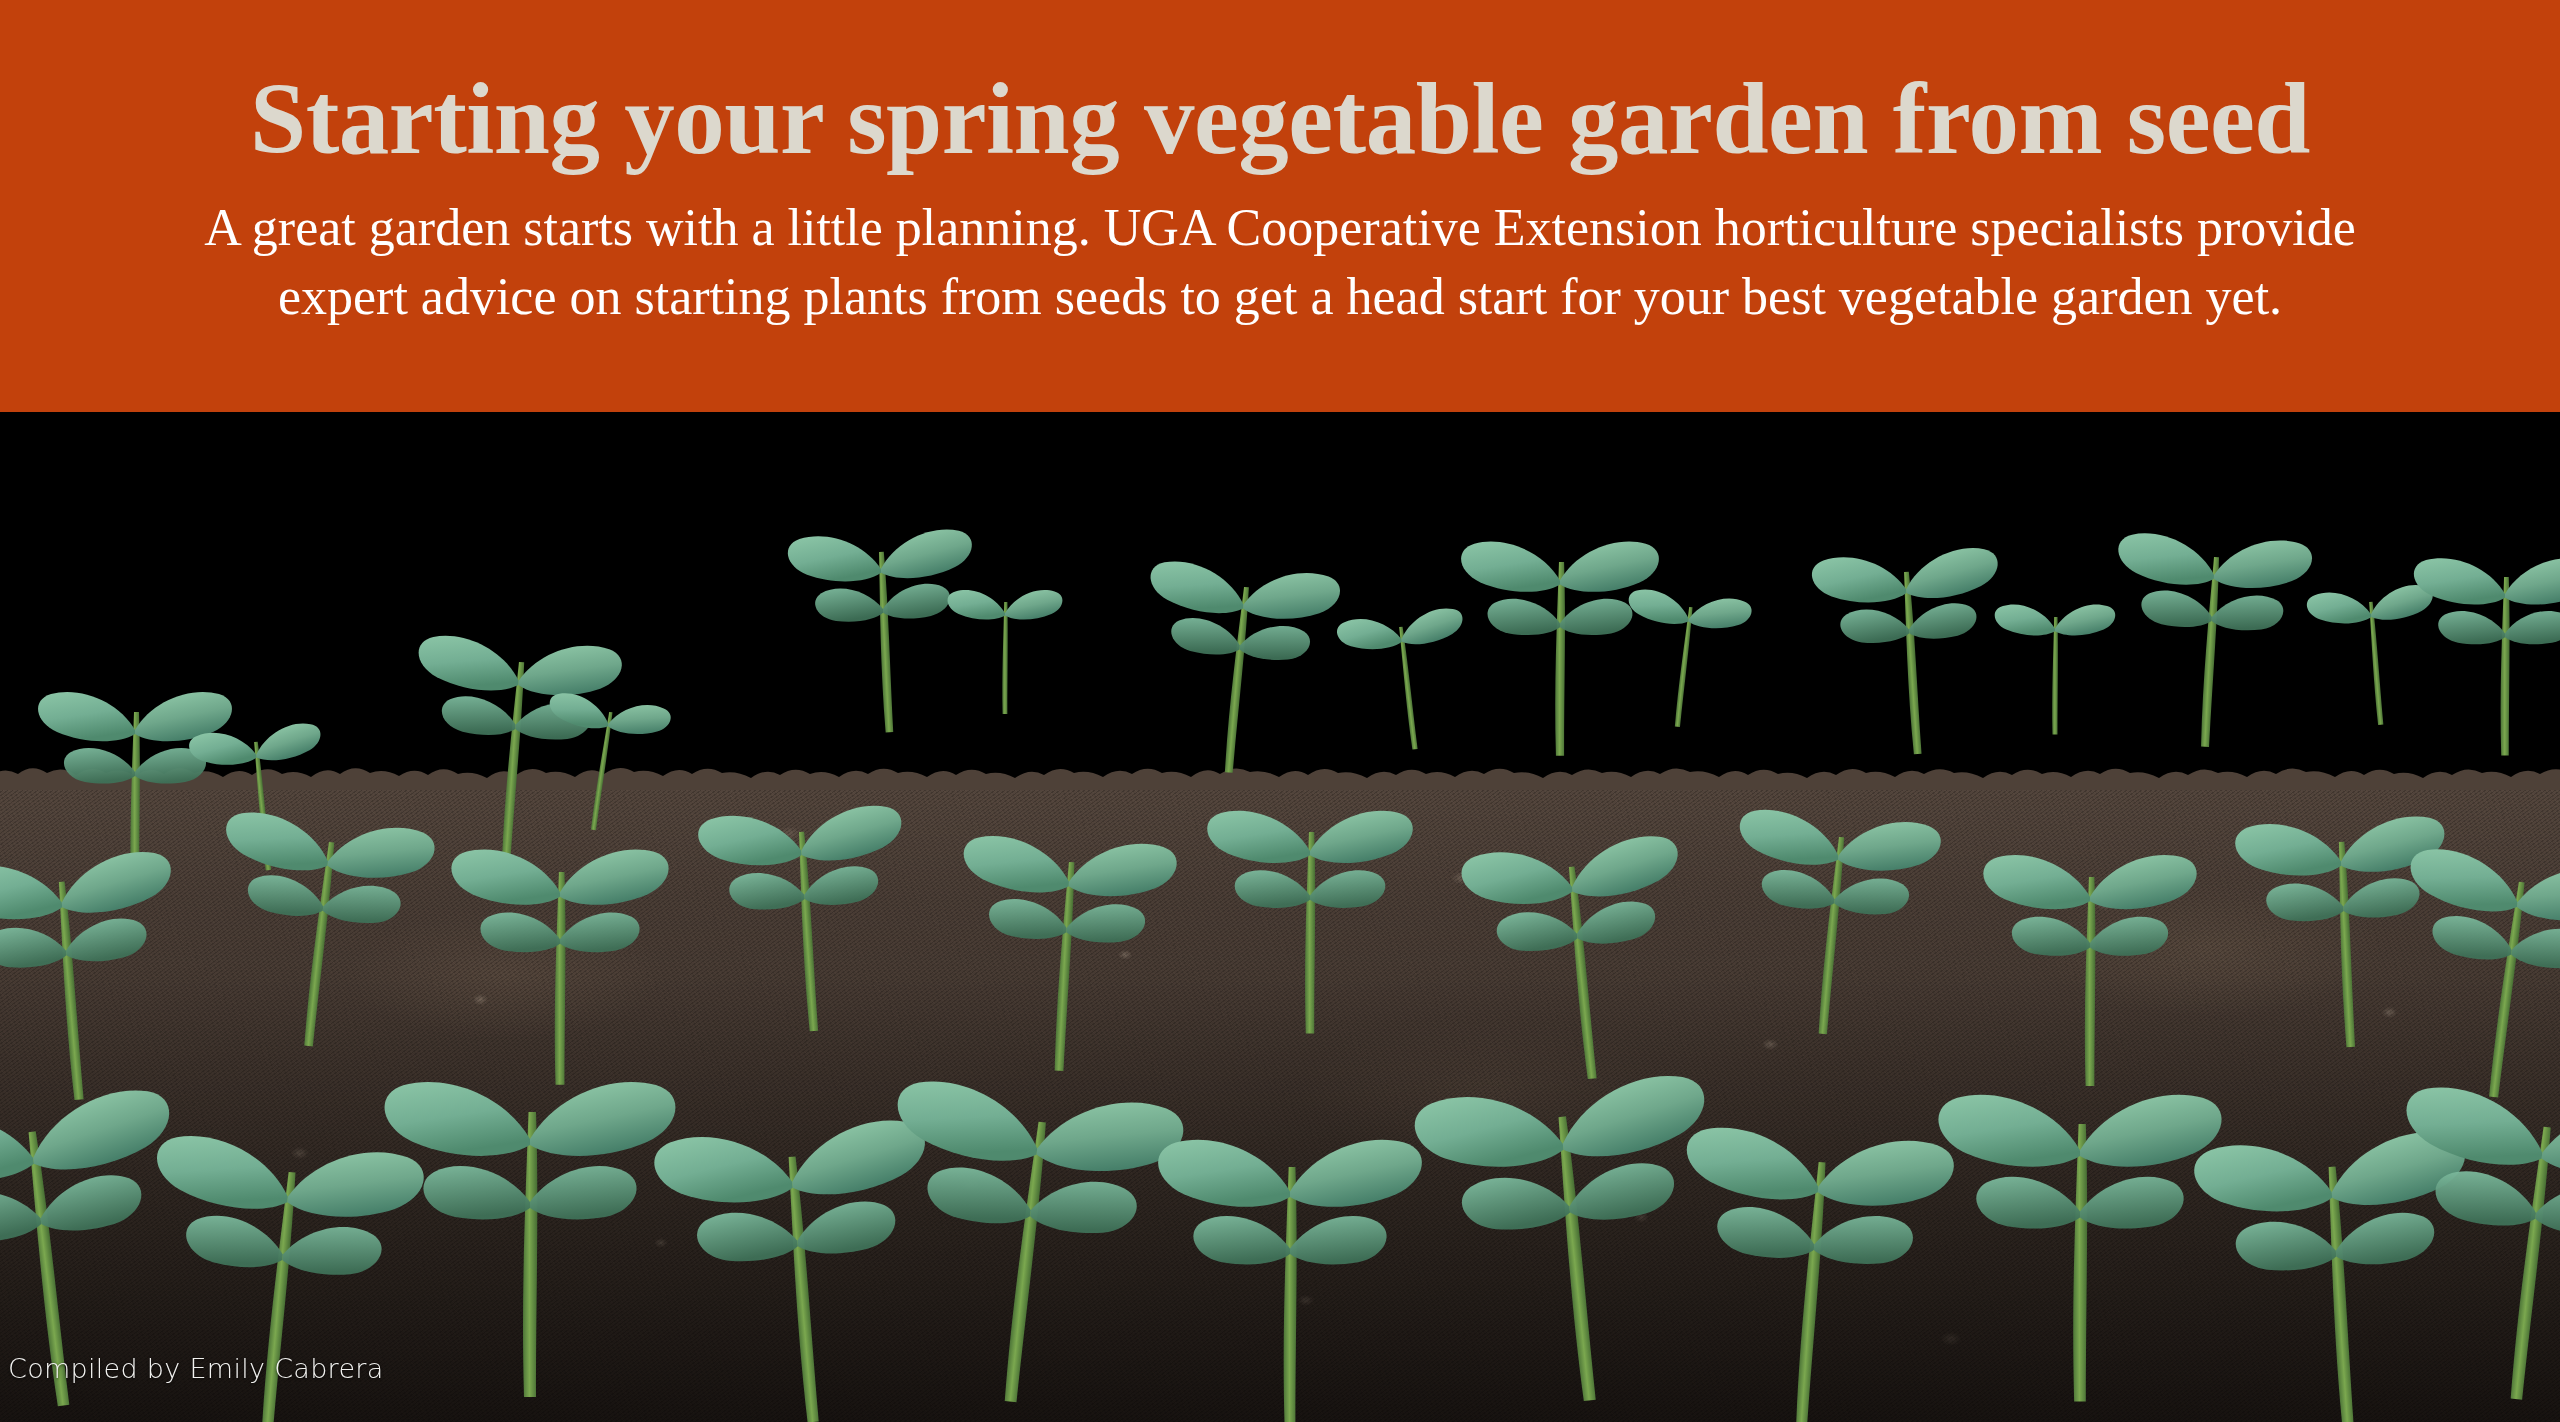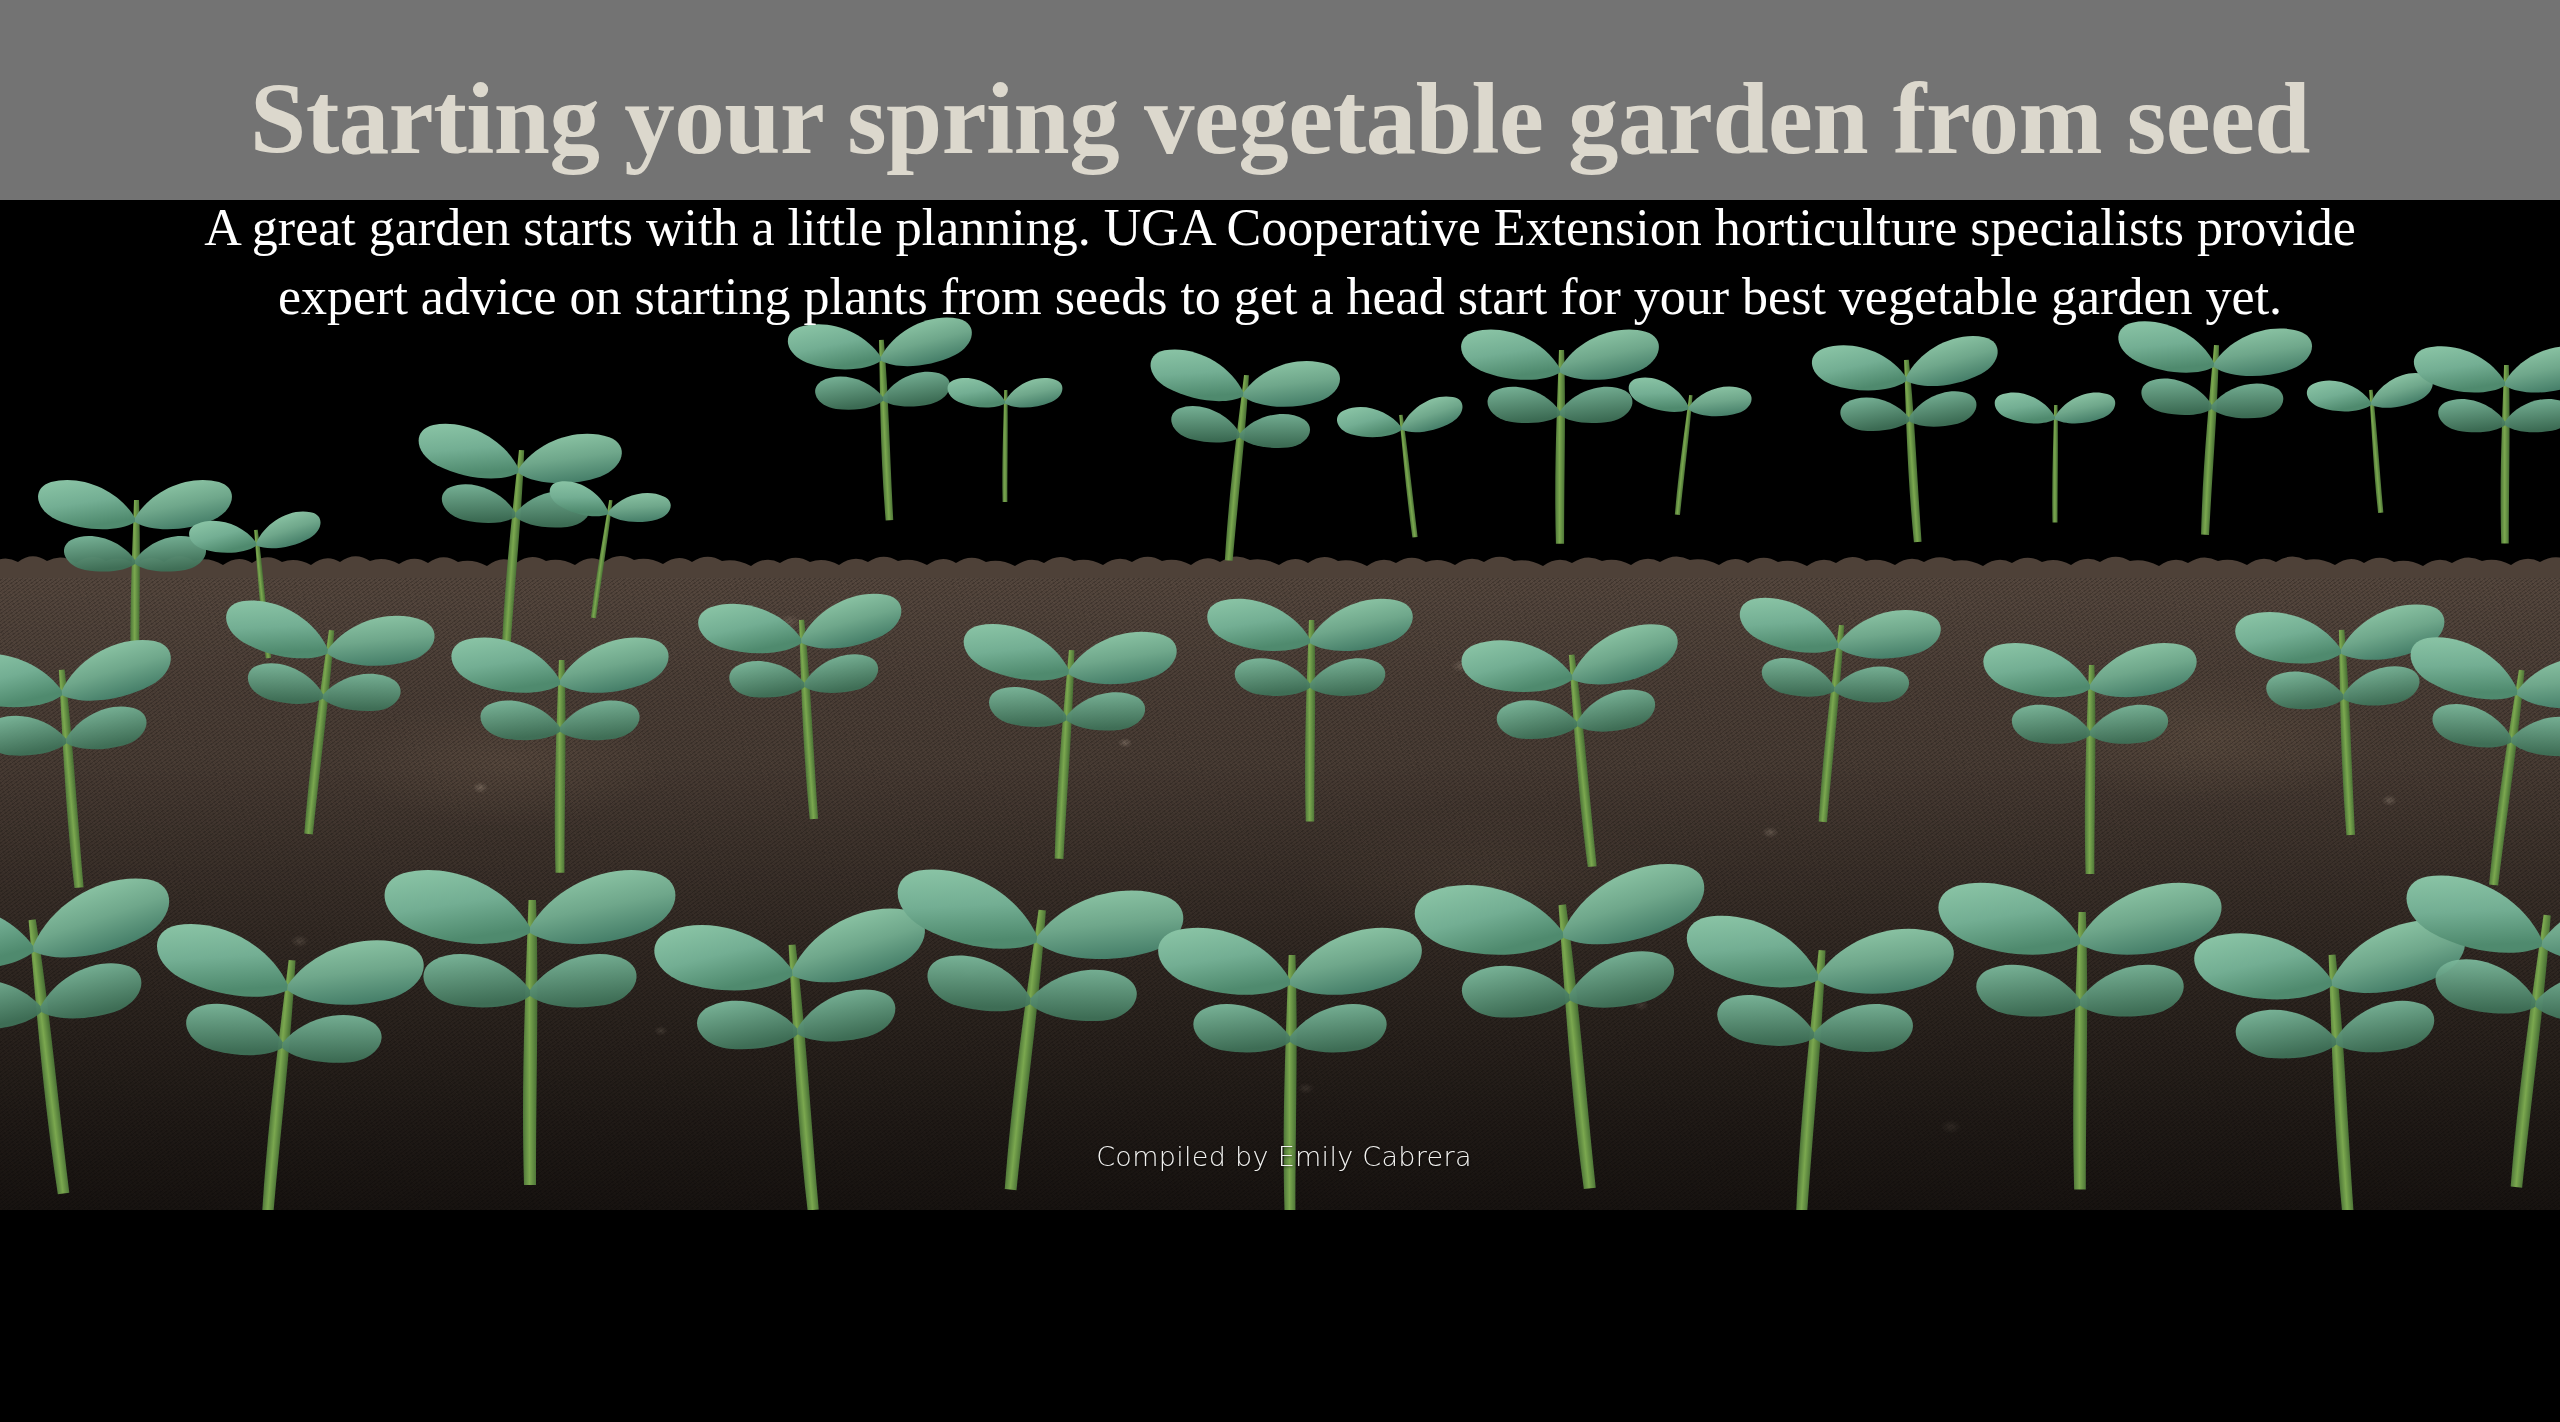--- a/index.html
+++ b/index.html
@@ -6,22 +6,22 @@
   * { margin:0; padding:0; box-sizing:border-box; }
 
   html, body {
     width:2560px; height:1422px;
     background:#000000;
     overflow:hidden;
   }
 
   .hero {
     position:relative;
-    width:2560px; height:1210px;
-    background:#737373;
+    width:2560px; height:1422px;
+    background:#c2410c;
     overflow:hidden;
   }
 
   
   .text-block {
     position:absolute;
     top:0; left:0;
     width:2560px;
     padding-top:62px;
     text-align:center;
@@ -115,21 +115,20 @@
   }
 
   
   .plants { position:absolute; inset:0; z-index:20; pointer-events:none; }
 
   
   .byline {
     position:absolute;
     left:0; bottom:38px;
     width:2560px;
-    text-align:center;
     z-index:60;
     font-family:"DejaVu Sans", "Liberation Sans", sans-serif;
     font-weight:300;
     font-size:27px;
     letter-spacing:.3px;
     color:#f2f2f0;
     text-shadow:0 1px 3px rgba(0,0,0,.75);
     padding-left:8px;
   }
 </style>

